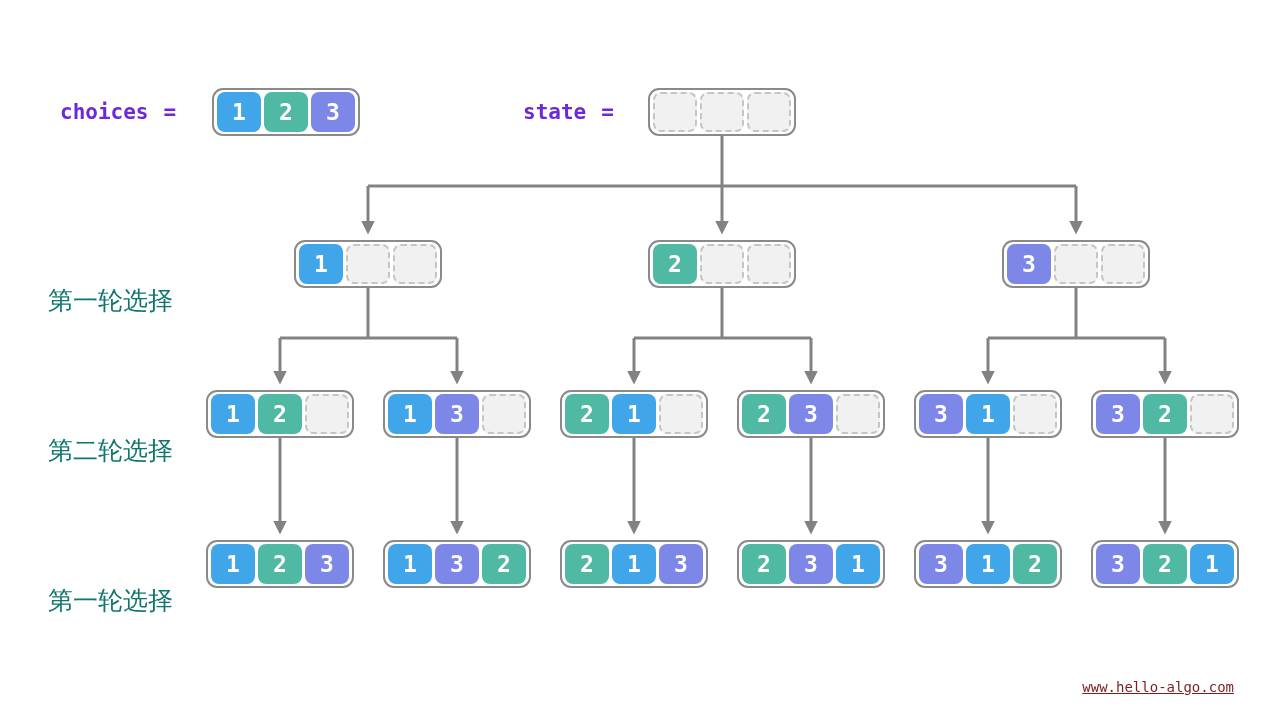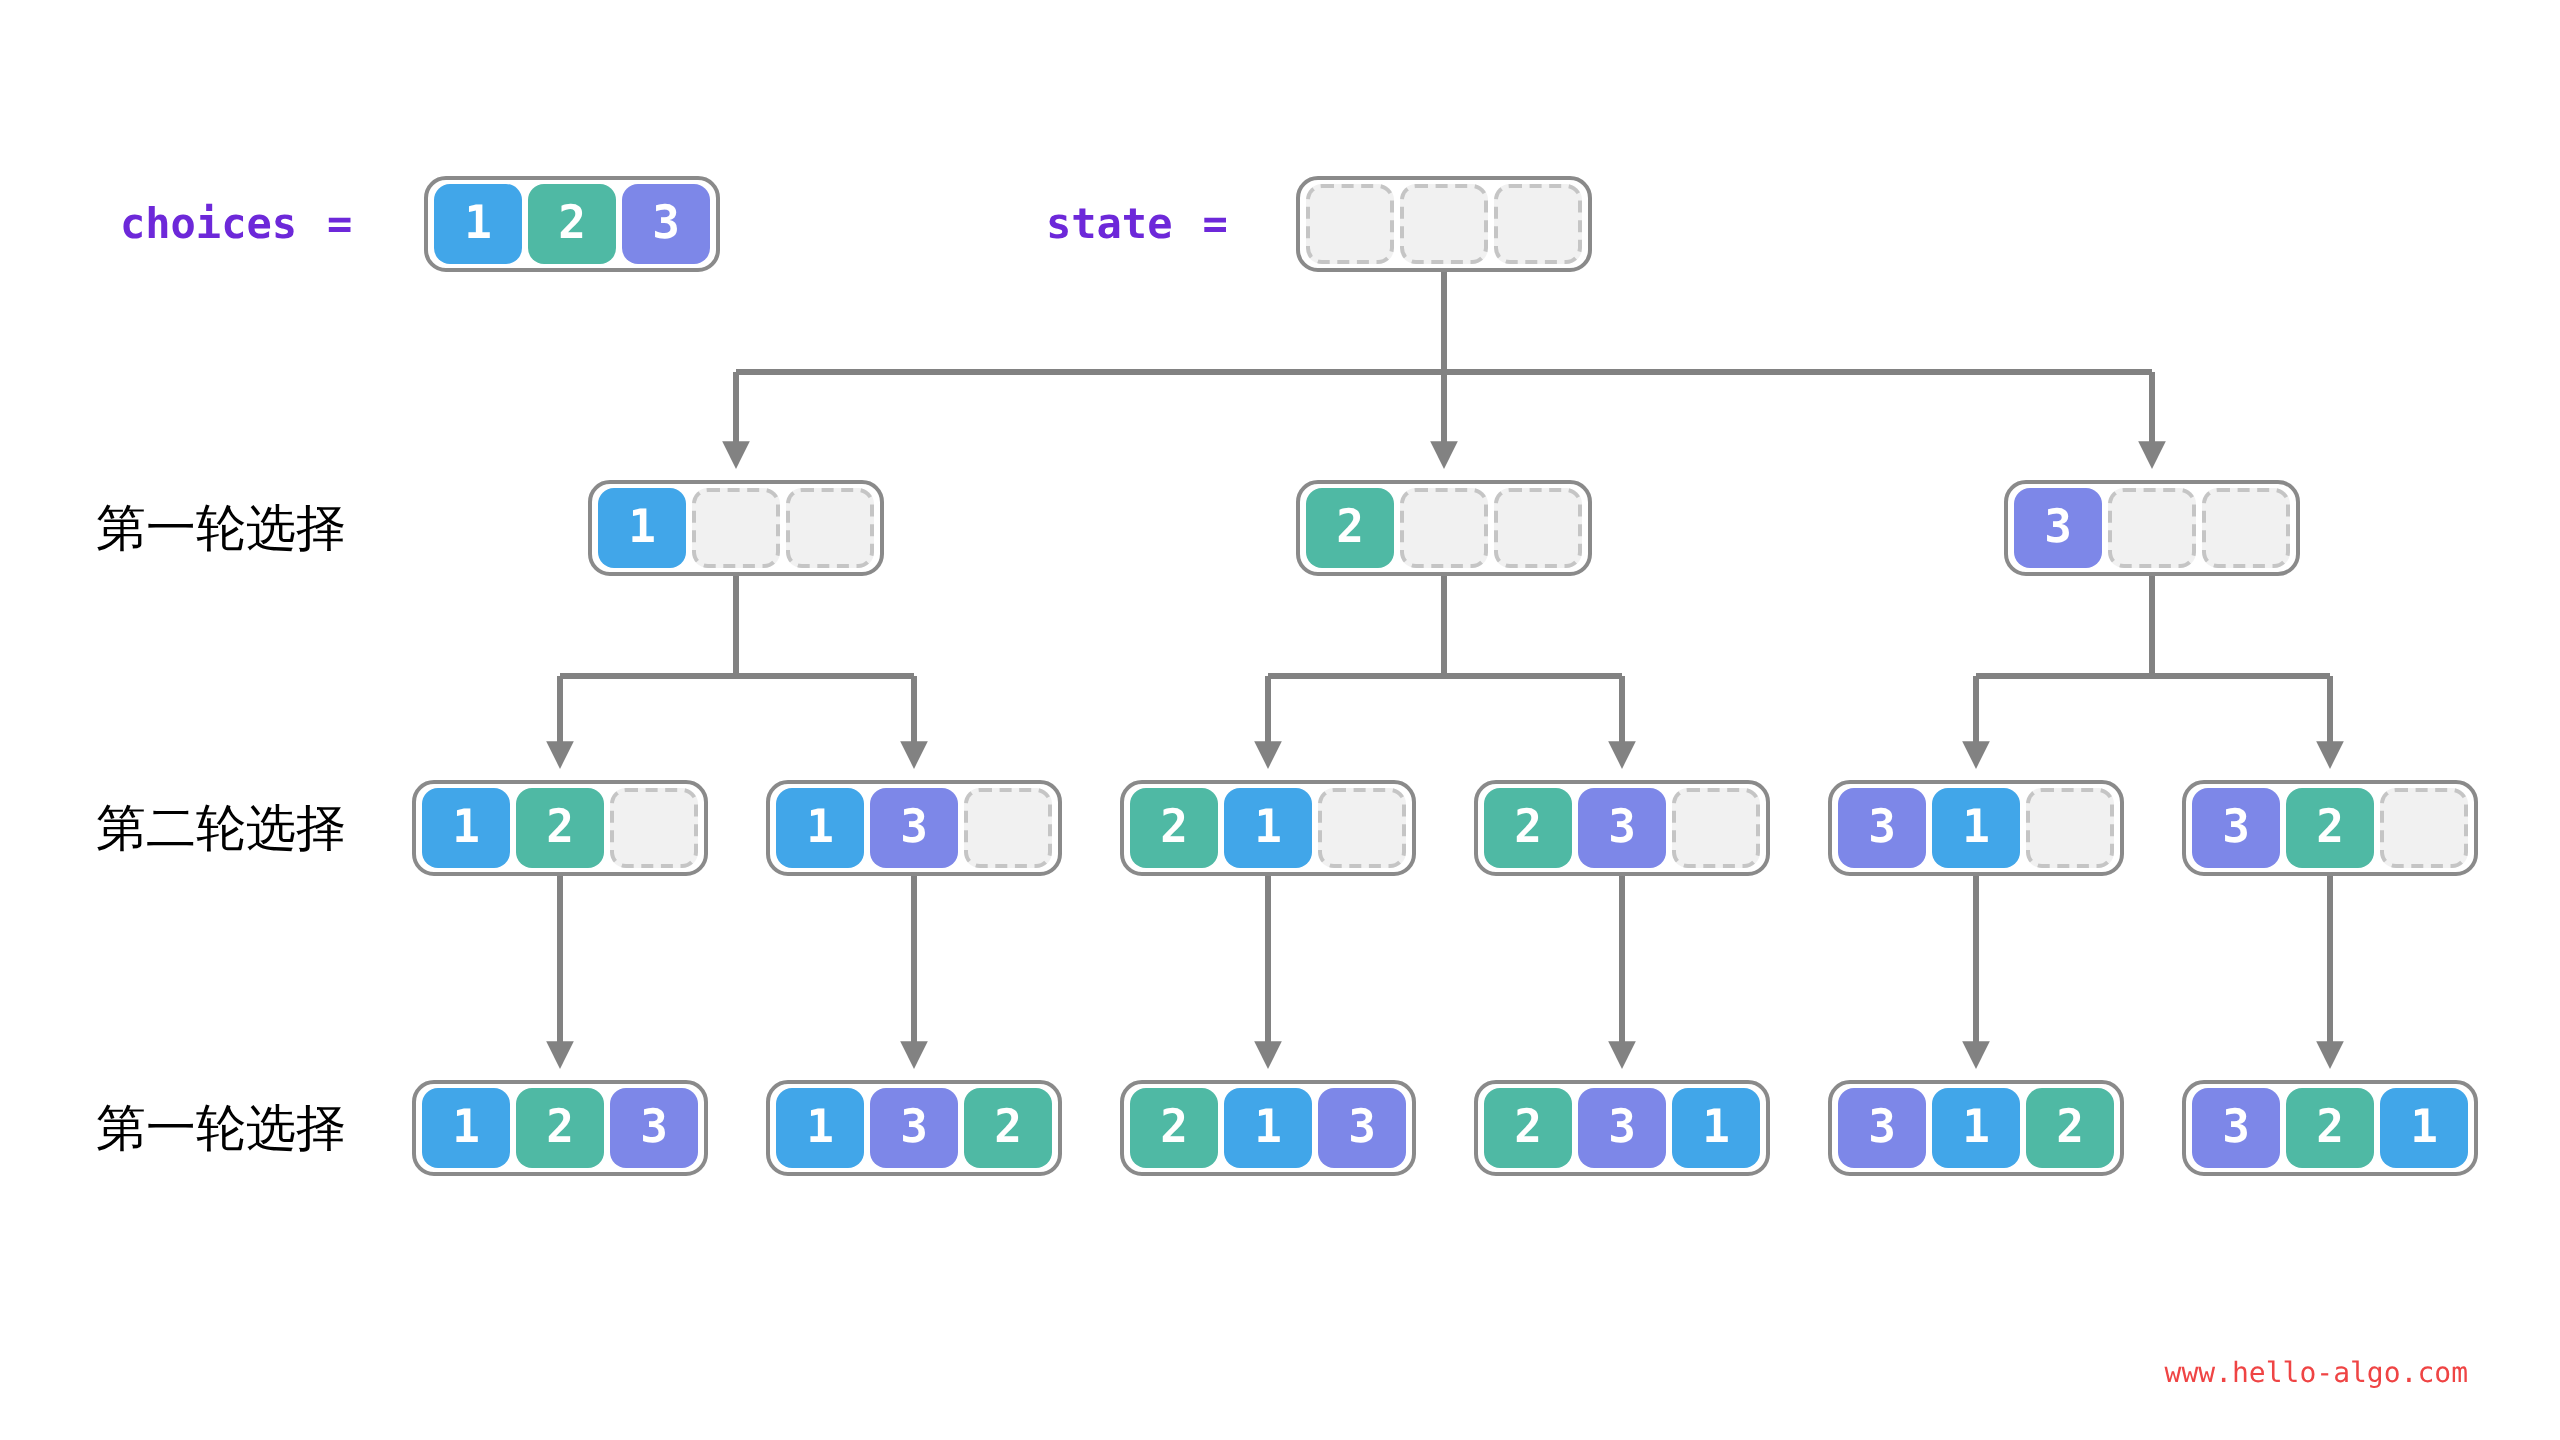--- a/index.html
+++ b/index.html
@@ -58,33 +58,35 @@
   }
   .cell.empty {
     background: #f1f1f1;
     border: 2px dashed #c5c5c5;
   }
   .row-label {
     position: absolute;
     left: 48px;
     transform: translateY(-50%);
     font-size: 25px;
-    color: #000000;
+    color: #0f766e;
     white-space: nowrap;
+    margin-top: 36px;
   }
   #row-label-1 { top: 264px; }
   #row-label-2 { top: 414px; }
   #row-label-3 { top: 564px; }
   #watermark {
     position: absolute;
     right: 46px;
     top: 679px;
     font-family: "DejaVu Sans Mono", "Liberation Mono", monospace;
     font-size: 14px;
-    color: #ef4444;
+    color: #7f1d1d;
+    text-decoration: underline;
   }
 </style>
 </head>
 <body>
 
 <div id="canvas">
 
   <svg id="connectors" width="1280" height="720" viewBox="0 0 1280 720">
     <defs>
       <marker id="arrowhead" viewBox="0 0 10 10" refX="7.5" refY="5" markerWidth="4.6" markerHeight="4.6" orient="auto-start-reverse">

